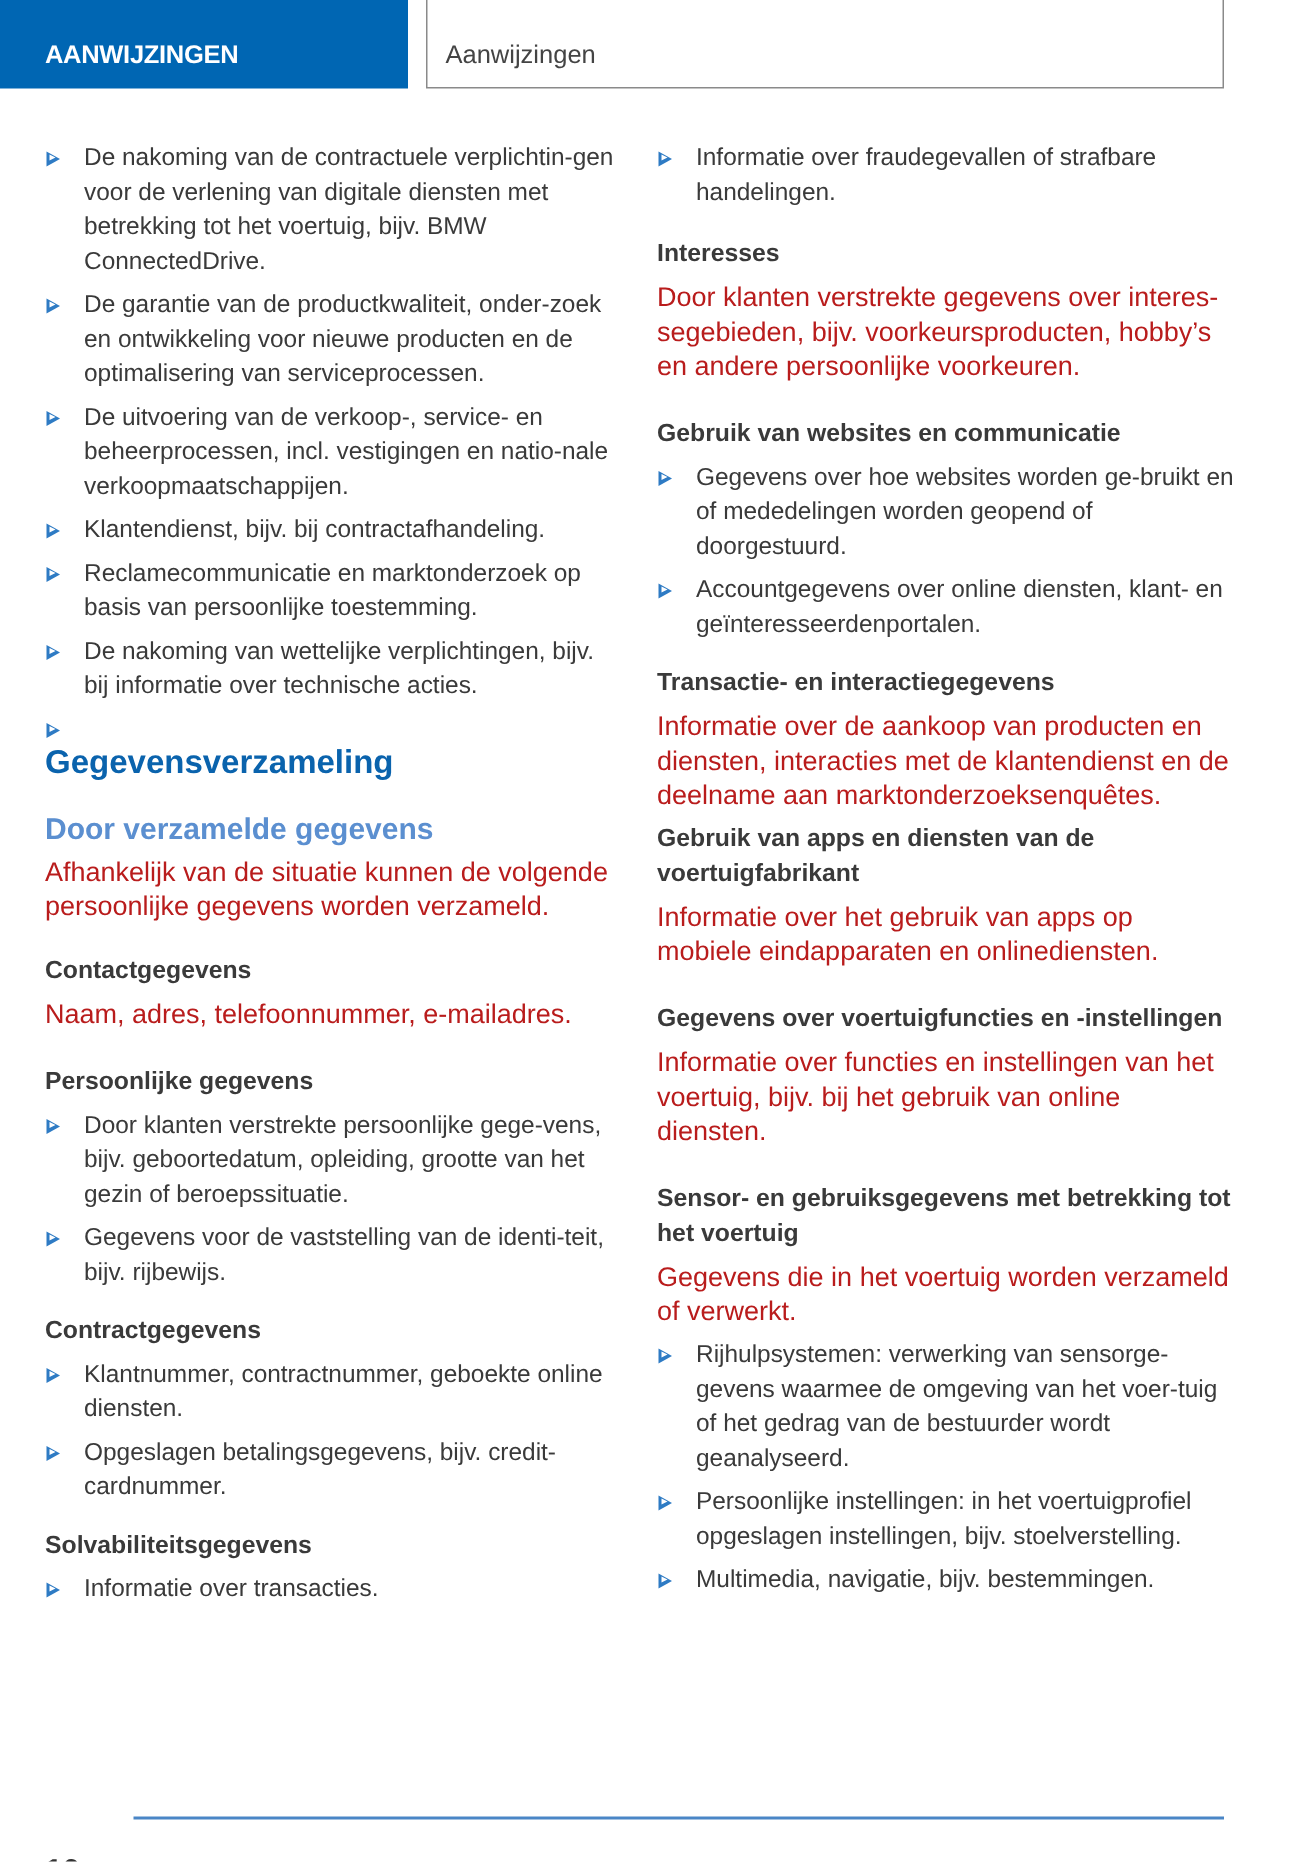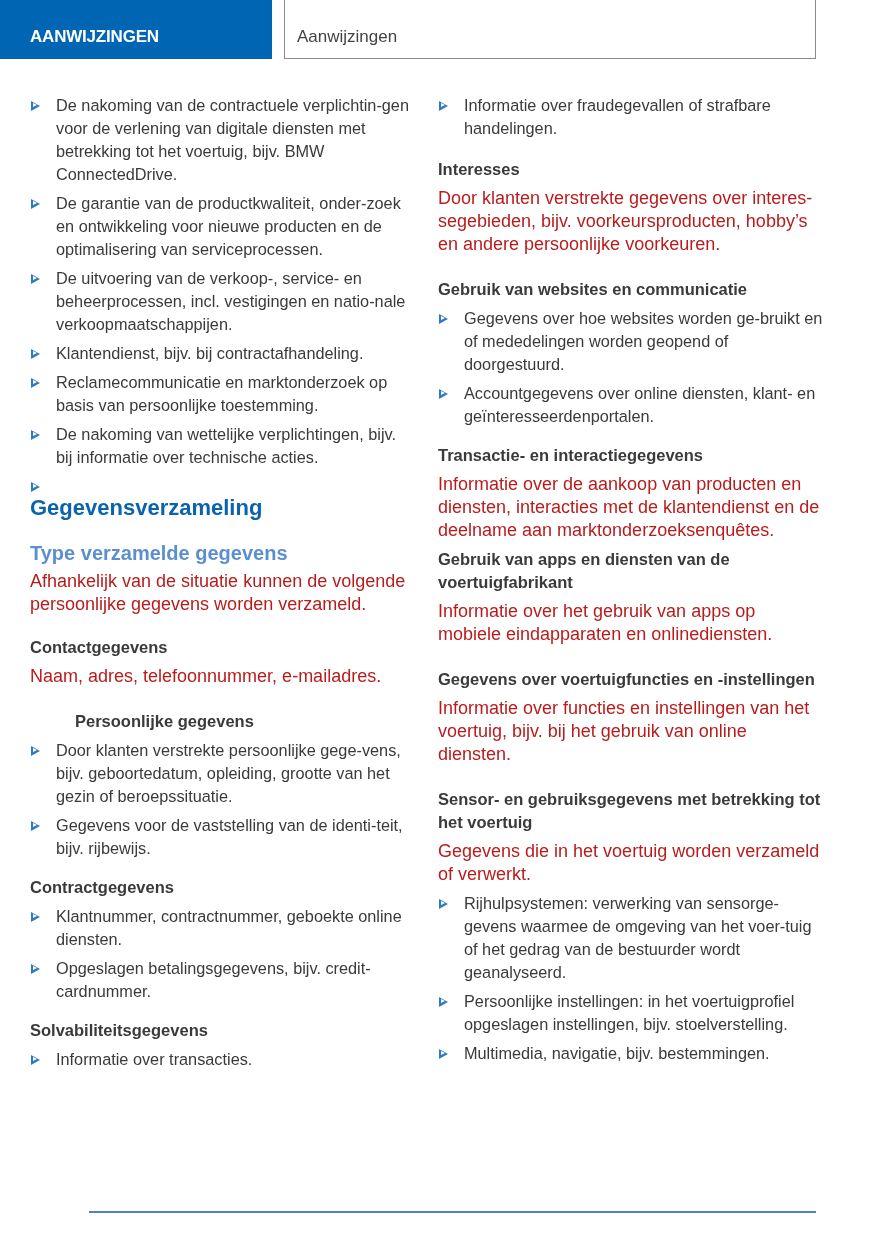--- a/index.html
+++ b/index.html
@@ -76,27 +76,27 @@
     <li><span class="bullet"></span><span>De nakoming van de contractuele verplichtin-gen voor de verlening van digitale diensten met betrekking tot het voertuig, bijv. BMW ConnectedDrive.</span></li>
     <li><span class="bullet"></span><span>De garantie van de productkwaliteit, onder-zoek en ontwikkeling voor nieuwe producten en de optimalisering van serviceprocessen.</span></li>
     <li><span class="bullet"></span><span>De uitvoering van de verkoop-, service- en beheerprocessen, incl. vestigingen en natio-nale verkoopmaatschappijen.</span></li>
     <li><span class="bullet"></span><span>Klantendienst, bijv. bij contractafhandeling.</span></li>
     <li><span class="bullet"></span><span>Reclamecommunicatie en marktonderzoek op basis van persoonlijke toestemming.</span></li>
     <li><span class="bullet"></span><span>De nakoming van wettelijke verplichtingen, bijv. bij informatie over technische acties.</span></li>
     <li><span class="bullet"></span></li>
   </ul>
 
   <h1 class="h-main" style="margin-top:25px;">Gegevensverzameling</h1>
-  <h2 class="h-sub" style="margin-top:18px;">Type verzamelde gegevens</h2>
+  <h2 class="h-sub" style="margin-top:18px;">Door verzamelde gegevens</h2>
   <p class="body-text" style="margin-top:4px;">Afhankelijk van de situatie kunnen de volgende persoonlijke gegevens worden verzameld.</p>
 
   <h3 class="h-item" style="margin-top:20px;">Contactgegevens</h3>
   <p class="body-text" style="margin-top:6px;">Naam, adres, telefoonnummer, e-mailadres.</p>
 
-  <h3 class="h-item" style="margin-top:22px;margin-left:45px;">Persoonlijke gegevens</h3>
+  <h3 class="h-item" style="margin-top:22px;">Persoonlijke gegevens</h3>
   <ul class="bullets" style="margin-top:6px;">
     <li><span class="bullet"></span><span>Door klanten verstrekte persoonlijke gege-vens, bijv. geboortedatum, opleiding, grootte van het gezin of beroepssituatie.</span></li>
     <li><span class="bullet"></span><span>Gegevens voor de vaststelling van de identi-teit, bijv. rijbewijs.</span></li>
   </ul>
 
   <h3 class="h-item" style="margin-top:16px;">Contractgegevens</h3>
   <ul class="bullets" style="margin-top:6px;">
     <li><span class="bullet"></span><span>Klantnummer, contractnummer, geboekte online diensten.</span></li>
     <li><span class="bullet"></span><span>Opgeslagen betalingsgegevens, bijv. credit-cardnummer.</span></li>
   </ul>

